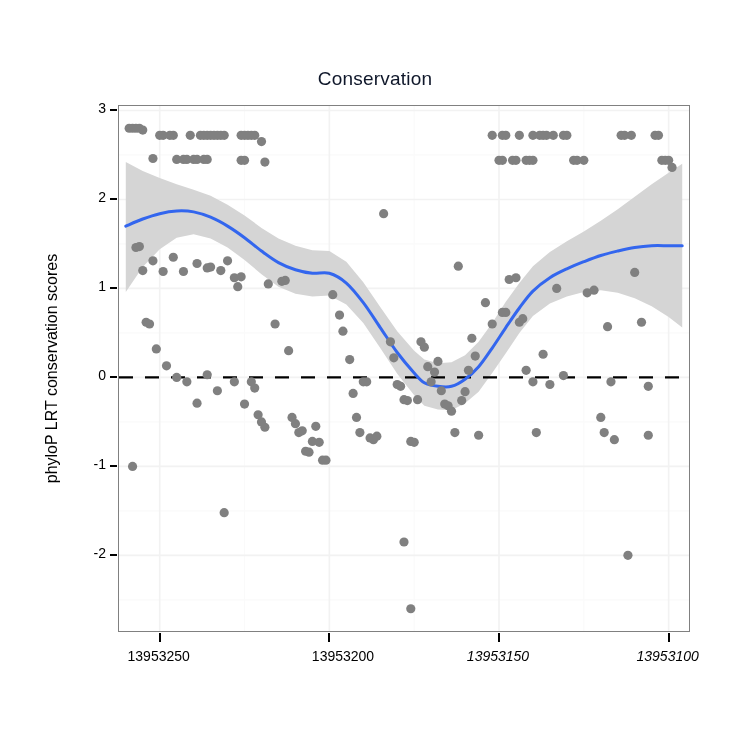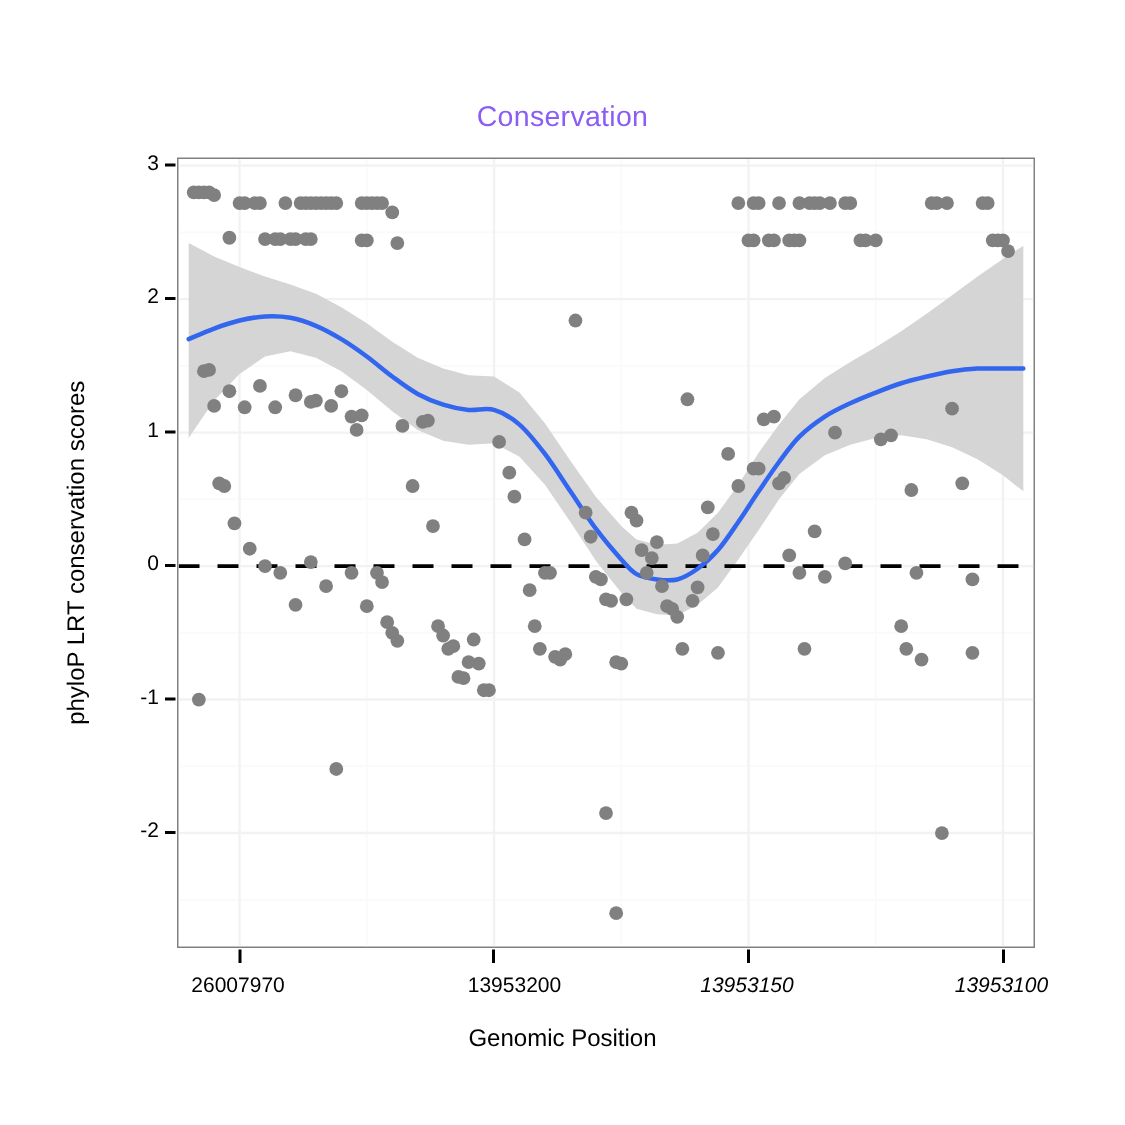--- a/index.html
+++ b/index.html
@@ -19,21 +19,21 @@
     height: 750px;
     background: #ffffff;
   }
   #chart-title {
     position: absolute;
     left: 0;
     top: 68px;
     width: 750px;
     text-align: center;
     font-size: 19px;
-    color: #8b5cf6;
+    color: #0f172a;
     letter-spacing: 0.2px;
   }
   #plot-area {
     position: absolute;
     left: 118px;
     top: 105px;
     width: 572px;
     height: 527px;
     border: 1px solid #808080;
     box-sizing: border-box;
@@ -342,22 +342,21 @@
       <div class="ytick-mark" style="top: 465.381px;"></div>
       <div class="ytick-mark" style="top: 554.364px;"></div>
     </div>
   <div id="x-tickmarks">
       <div class="xtick-mark" style="left: 158.714px;"></div>
       <div class="xtick-mark" style="left: 328.357px;"></div>
       <div class="xtick-mark" style="left: 498px;"></div>
       <div class="xtick-mark" style="left: 667.643px;"></div>
     </div>
   <div id="x-ticklabels">
-      <div class="xtick-label" style="left: 158.714px;">26007970</div>
+      <div class="xtick-label" style="left: 158.714px;">13953250</div>
       <div class="xtick-label" style="left: 343px;">13953200</div>
       <div class="xtick-label" style="left: 498px; font-style: italic;">13953150</div>
       <div class="xtick-label" style="left: 667.643px; font-style: italic;">13953100</div>
     </div>
 
-  <div id="x-axis-title">Genomic Position</div>
   <div id="y-axis-title">phyloP LRT conservation scores</div>
 
 </div>
 
 </body></html>

